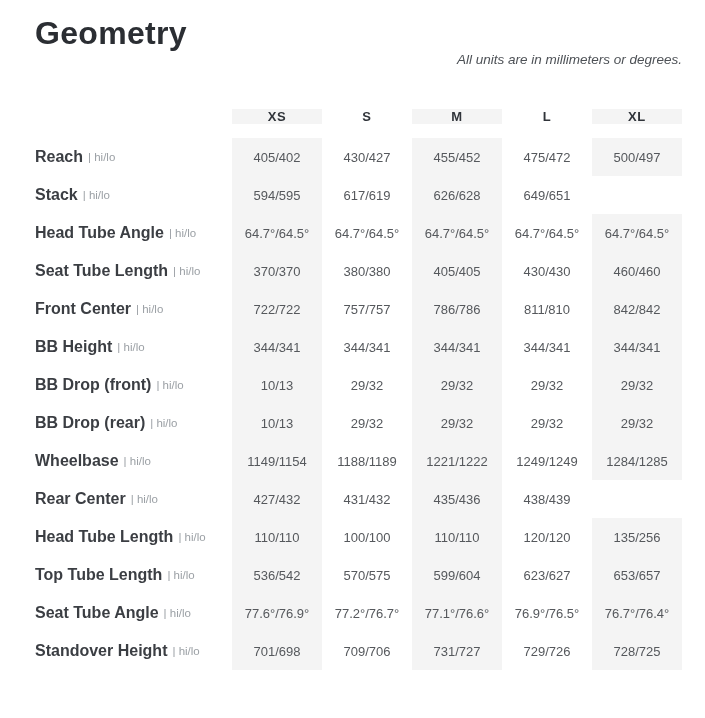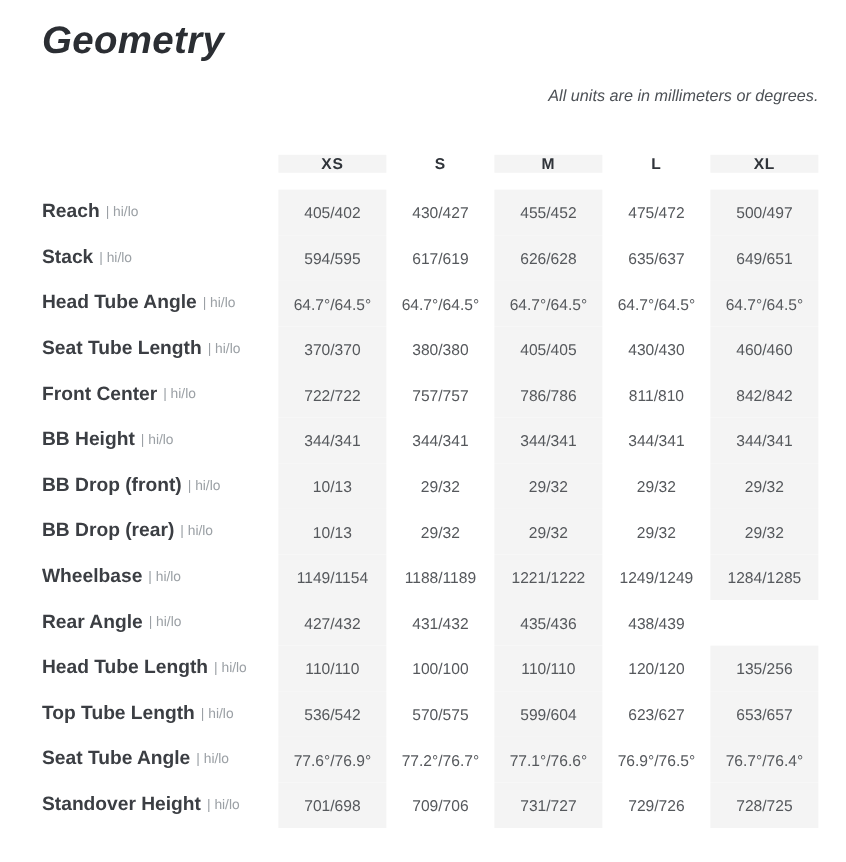--- a/index.html
+++ b/index.html
@@ -11,22 +11,21 @@
     overflow: hidden;
   }
   .page { padding: 14px 23px 0 35px; }
 
   .title {
     font-size: 32px;
     line-height: 38px;
     font-weight: 700;
     color: var(--title-color, #2b2e33);
     letter-spacing: 0.3px;
-    margin-bottom: 20px;
-    font-style: italic;
+    margin-bottom: 0;
   }
   .subtitle {
     font-style: italic;
     font-size: 13.5px;
     line-height: 16px;
     color: var(--subtitle-color, #4d5156);
     margin-bottom: 30px;
     text-align: right;
   }
 
@@ -95,21 +94,20 @@
   </div>
 
   <div class="row body-row">
     <div class="cell label-cell">
       <span class="metric">Stack</span>
       <span class="hilo">| hi/lo</span>
     </div>
     <div class="cell val">594/595</div>
     <div class="cell val">617/619</div>
     <div class="cell val">626/628</div>
-    <div class="cell val">635/637</div>
     <div class="cell val">649/651</div>
   </div>
 
   <div class="row body-row">
     <div class="cell label-cell">
       <span class="metric">Head Tube Angle</span>
       <span class="hilo">| hi/lo</span>
     </div>
     <div class="cell val">64.7°/64.5°</div>
     <div class="cell val">64.7°/64.5°</div>
@@ -185,21 +183,21 @@
     </div>
     <div class="cell val">1149/1154</div>
     <div class="cell val">1188/1189</div>
     <div class="cell val">1221/1222</div>
     <div class="cell val">1249/1249</div>
     <div class="cell val">1284/1285</div>
   </div>
 
   <div class="row body-row">
     <div class="cell label-cell">
-      <span class="metric">Rear Angle</span>
+      <span class="metric">Rear Center</span>
       <span class="hilo">| hi/lo</span>
     </div>
     <div class="cell val">427/432</div>
     <div class="cell val">431/432</div>
     <div class="cell val">435/436</div>
     <div class="cell val">438/439</div>
   </div>
 
   <div class="row body-row">
     <div class="cell label-cell">

